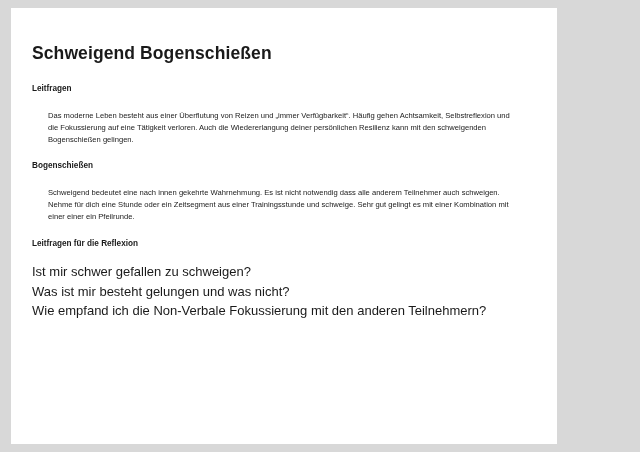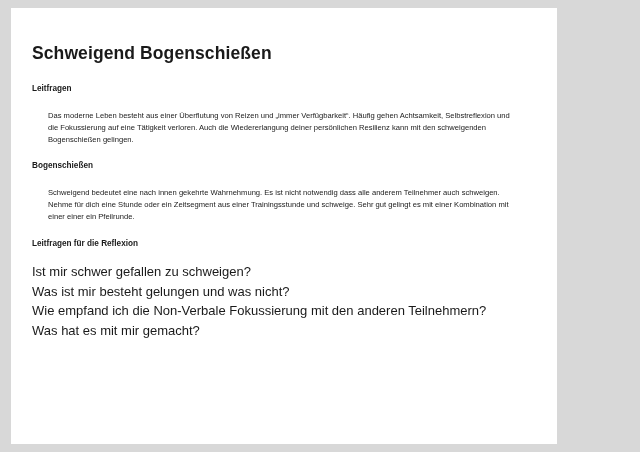--- a/index.html
+++ b/index.html
@@ -88,18 +88,17 @@
       <p class="section-body">Schweigend bedeutet eine nach innen gekehrte Wahrnehmung. Es ist nicht notwendig dass alle anderem Teilnehmer auch schweigen. Nehme für dich eine Stunde oder ein Zeitsegment aus einer Trainingsstunde und schweige. Sehr gut gelingt es mit einer Kombination mit einer einer ein Pfeilrunde.</p>
     </div>
 
     <div class="section">
       <h2 class="section-heading">Leitfragen für die Reflexion</h2>
       <div class="spacer-top"></div>
       <ul class="questions">
         <li>Ist mir schwer gefallen zu schweigen?</li>
         <li>Was ist mir besteht gelungen und was nicht?</li>
         <li>Wie empfand ich die Non-Verbale Fokussierung mit den anderen Teilnehmern?</li>
-        <li>Was hat es mit mir gemacht?</li>
       </ul>
     </div>
 
   </div>
 </div>
 
 </body></html>

